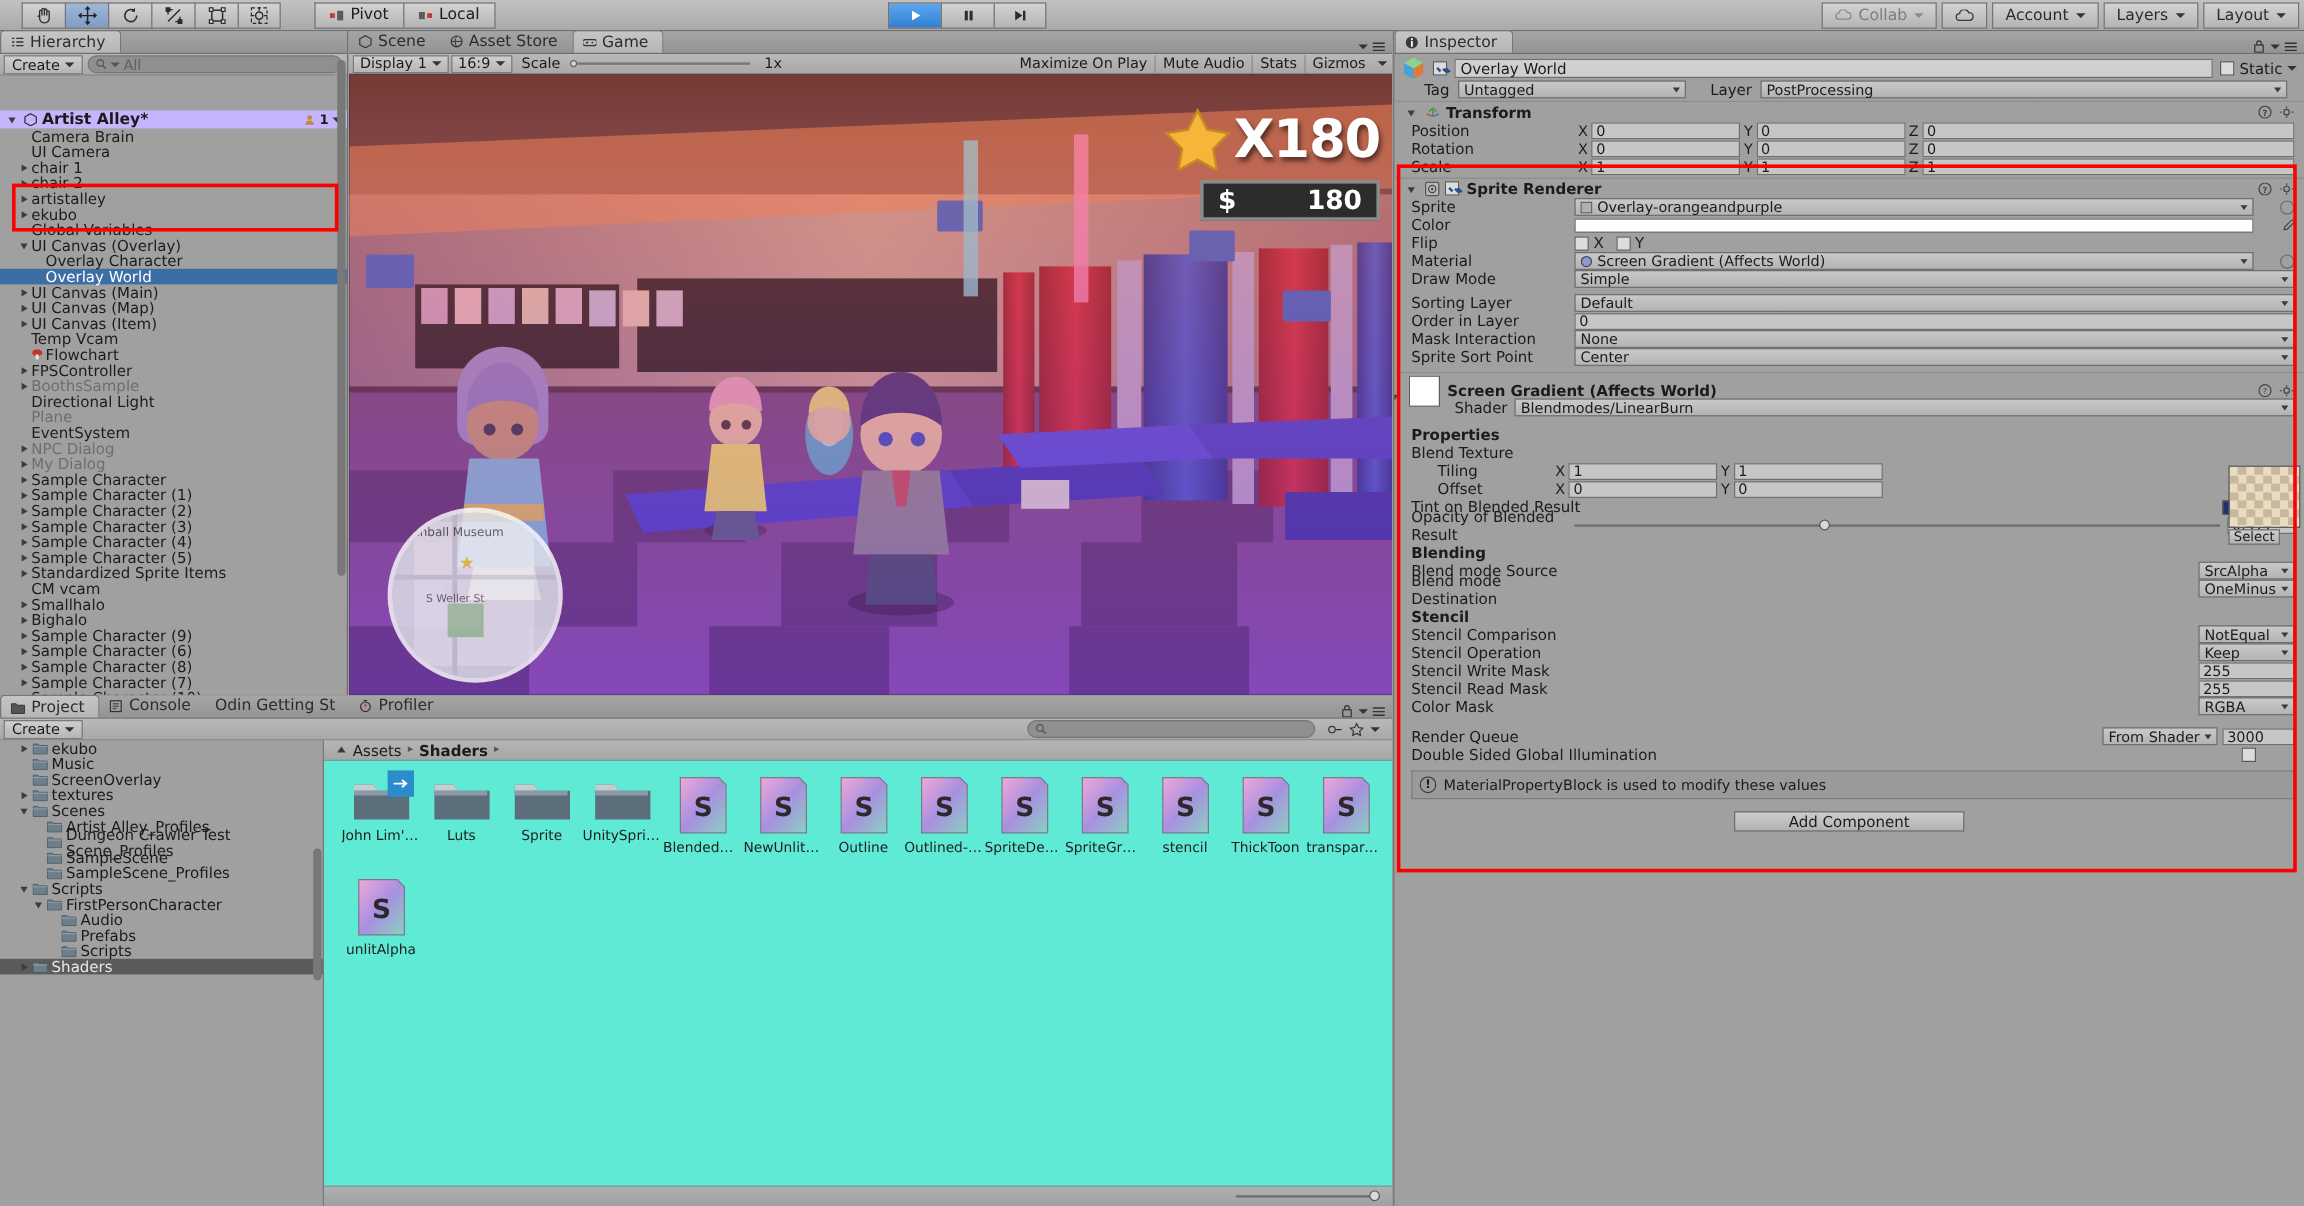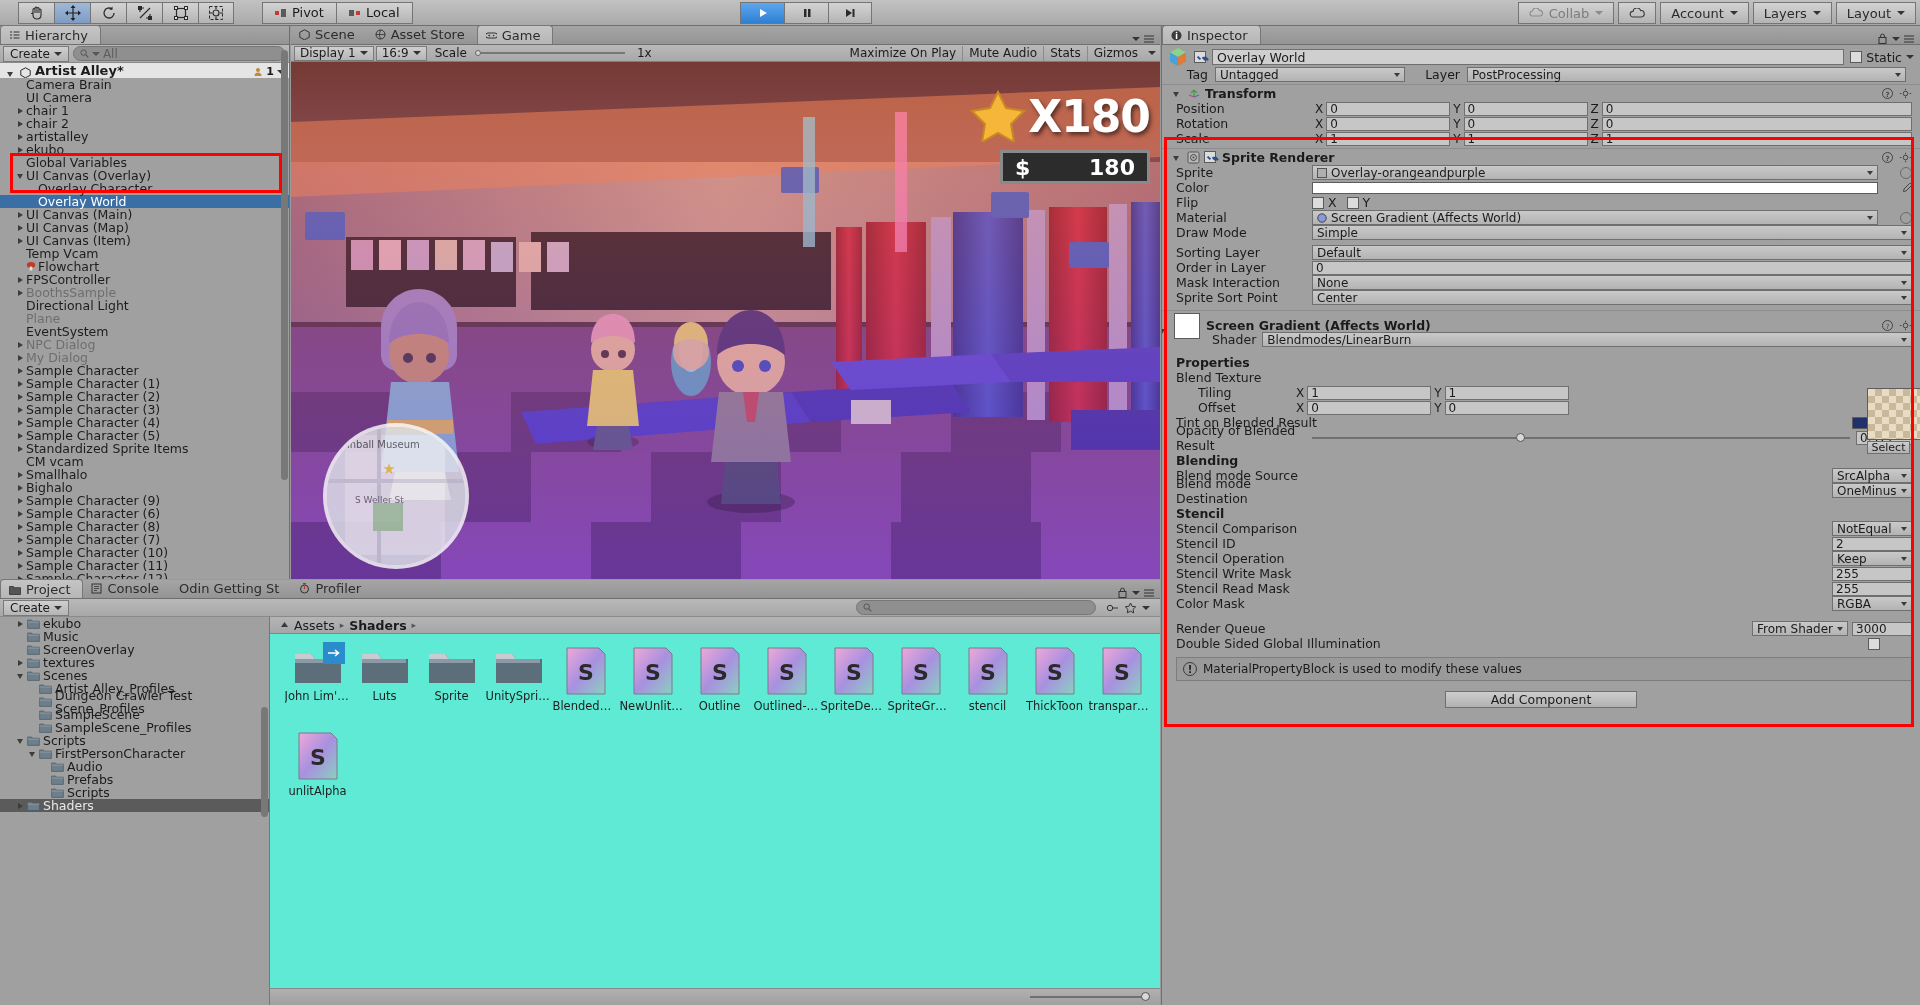--- a/index.html
+++ b/index.html
@@ -51,22 +51,22 @@
 
   
   .hierarchy { position:absolute; left:0; top:26px; width:290px; height:553px;
     background:#a0a0a0; border-right:1px solid #6f6f6f; display:flex; flex-direction:column; }
   .h-toolbar { height:18px; background:linear-gradient(#b9b9b9,#a8a8a8); display:flex;
     align-items:center; border-bottom:1px solid #8a8a8a; }
   .createbtn { height:16px; margin-left:3px; padding:0 6px; background:linear-gradient(#cfcfcf,#b5b5b5);
     border:1px solid #7a7a7a; font-size:12px; display:flex; align-items:center; gap:4px; }
   .searchbox { flex:1; height:15px; margin:0 4px; background:#8f8f8f; border:1px solid #767676;
     border-radius:8px; display:flex; align-items:center; padding:0 6px; font-size:12px; color:#5f5f5f; gap:3px;}
-  .h-scene { height:15px; display:flex; align-items:flex-end; gap:4px; padding-left:4px;
-    font-weight:bold; font-size:13px; background:#e5e5e5; }
+  .h-scene { height:15px; display:flex; align-items:center; gap:4px; padding-left:4px;
+    font-weight:bold; font-size:13px; background:#c4b5fd;margin-top:29px; }
   .h-list { flex:1; overflow:hidden; position:relative; }
   .hrow { height:13px; display:flex; align-items:center; font-size:12.5px; color:#1d1d1d;
     padding-left:14px; white-space:nowrap; line-height:13px;}
   .hrow.dim { color:#6e6e6e; }
   .hrow.sel { background:#3a6ea5; color:#fff; }
   .arrow { width:9px; height:9px; margin-left:-10px; margin-right:1px; position:relative; flex:0 0 9px;}
   .arrow.r:after { content:""; position:absolute; left:2px; top:1.5px;
     border-left:5px solid #3c3c3c; border-top:3.5px solid transparent; border-bottom:3.5px solid transparent; }
   .arrow.d:after { content:""; position:absolute; left:0.5px; top:3px;
     border-top:5px solid #3c3c3c; border-left:3.5px solid transparent; border-right:3.5px solid transparent; }
@@ -909,21 +909,21 @@
           <span>Blendmodes/LinearBurn</span>
             <span class="ar"></span>
         </span>
       </div>
 
       <div style="height:8px"></div>
       <div class="sec-title">Properties</div>
       <div class="frow">
         <span class="flabel" style="width:150px">Blend Texture</span>
       </div>
-      <div style="position:absolute;right:10px;top:343px;width:43px;">
+      <div style="position:absolute;right:20px;top:343px;width:43px;">
         <div style="width:60px;height:52px;background:
              repeating-conic-gradient(#c9b89a 0% 25%, #e8dcc4 0% 50%) 0 0/14px 14px;
              border:1px solid #5c5c5c"></div>
         <div style="height:13px;background:linear-gradient(#cdcdcd,#b2b2b2);border:1px solid #6f6f6f;
              font-size:11px;display:flex;align-items:center;justify-content:center;margin-top:1px">Select</div>
       </div>
 
       <div class="frow">
         <span style="width:36px"></span>
         <span style="width:95px">Tiling</span>
@@ -981,25 +981,20 @@
 
       <div style="height:8px"></div>
       <div class="sec-title">Stencil</div>
       <div class="frow">
         <span class="flabel" style="width:150px">Stencil Comparison</span>
         <span style="flex:1"></span>
         <span class="dd" style="width:80px;margin-right:8px">
           <span>NotEqual</span>
             <span class="ar"></span>
         </span>
-      </div>
-      <div class="frow">
-        <span class="flabel" style="width:150px">Stencil ID</span>
-        <span style="flex:1"></span>
-        <span class="num" style="width:80px;margin-right:8px">2</span>
       </div>
       <div class="frow">
         <span class="flabel" style="width:150px">Stencil Operation</span>
         <span style="flex:1"></span>
         <span class="dd" style="width:80px;margin-right:8px">
           <span>Keep</span>
             <span class="ar"></span>
         </span>
       </div>
       <div class="frow">

